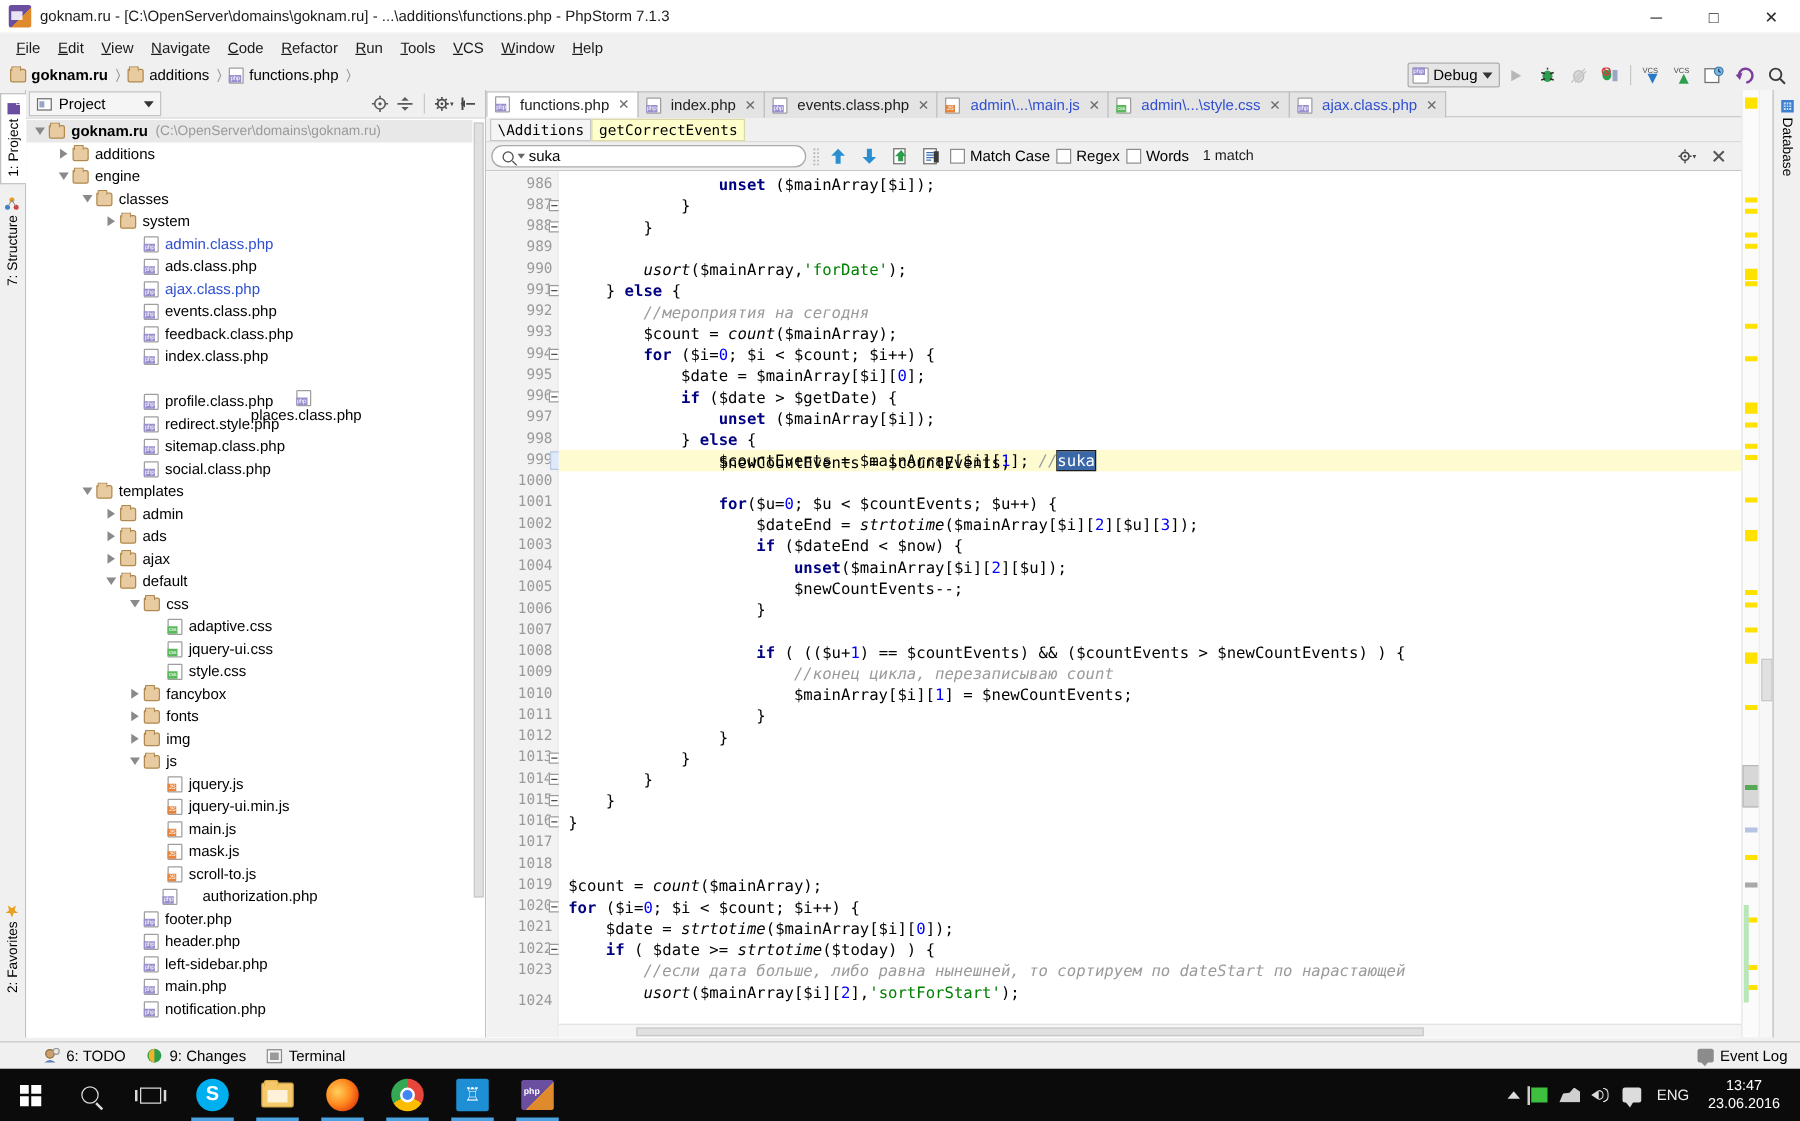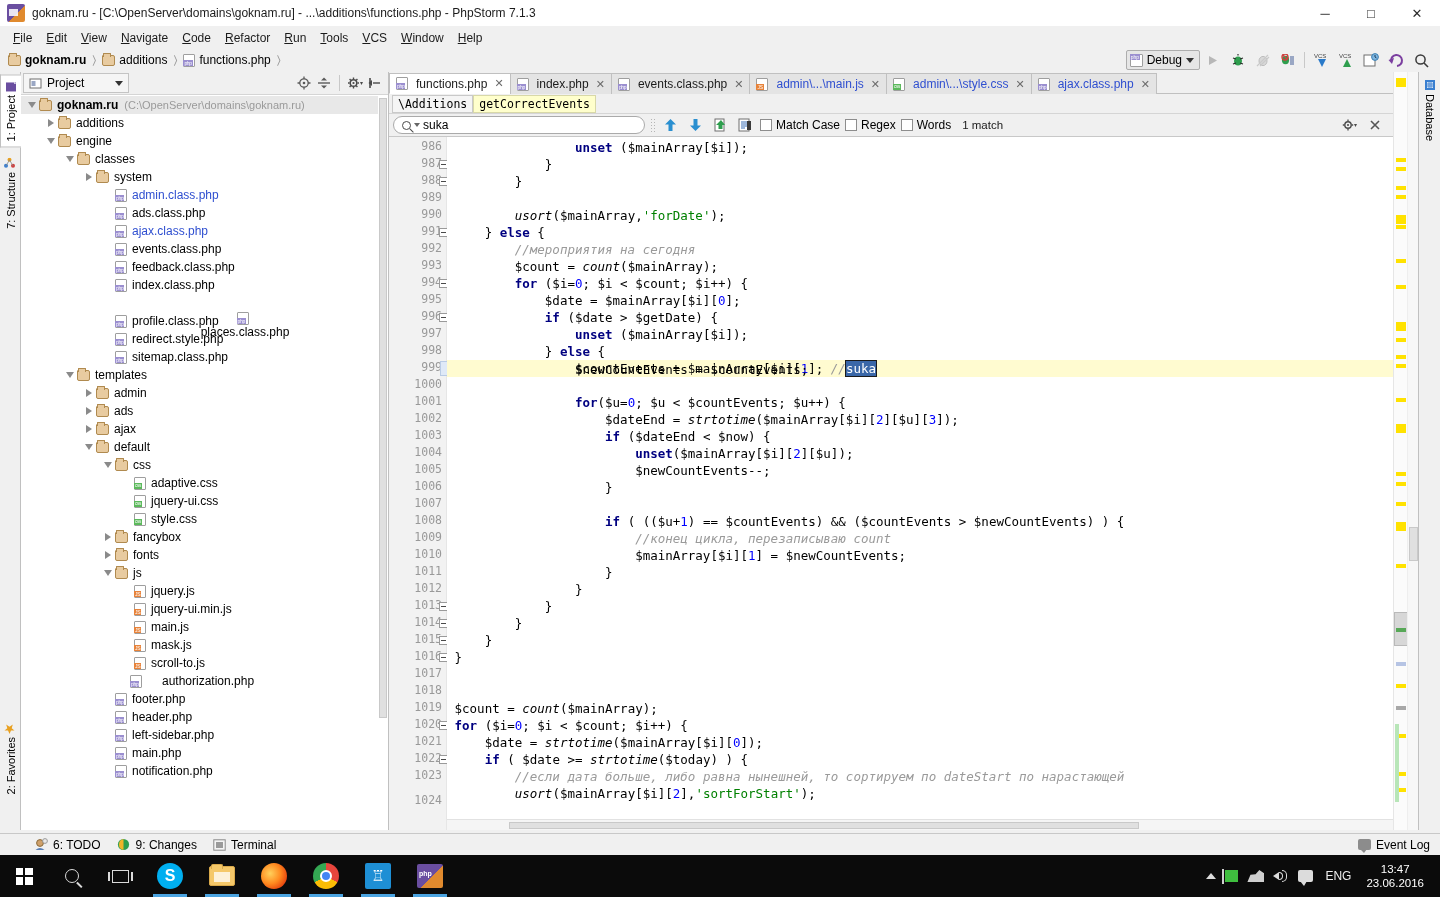--- a/index.html
+++ b/index.html
@@ -511,20 +511,25 @@
             <div class="node" style="padding-left: 80px;">
               <span class="arrow"></span>
               <span class="ico-php"></span>
               <span class="nm">redirect.style.php</span>
             </div>
             <div class="node" style="padding-left: 80px;">
               <span class="arrow"></span>
               <span class="ico-php"></span>
               <span class="nm">sitemap.class.php</span>
             </div>
+            <div class="node" style="padding-left: 80px;">
+              <span class="arrow"></span>
+              <span class="ico-php"></span>
+              <span class="nm">social.class.php</span>
+            </div>
             <div class="node" style="padding-left: 42px;">
               <span class="arrow">
                 <i class="arr-down"></i>
               </span>
               <span class="ico-folder"></span>
               <span class="nm">templates</span>
             </div>
             <div class="node" style="padding-left: 61px;">
               <span class="arrow">
                 <i class="arr-right"></i>
@@ -581,20 +586,27 @@
               </span>
               <span class="ico-folder"></span>
               <span class="nm">fancybox</span>
             </div>
             <div class="node" style="padding-left: 80px;">
               <span class="arrow">
                 <i class="arr-right"></i>
               </span>
               <span class="ico-folder"></span>
               <span class="nm">fonts</span>
+            </div>
+            <div class="node" style="padding-left: 80px;">
+              <span class="arrow">
+                <i class="arr-right"></i>
+              </span>
+              <span class="ico-folder"></span>
+              <span class="nm">img</span>
             </div>
             <div class="node" style="padding-left: 80px;">
               <span class="arrow">
                 <i class="arr-down"></i>
               </span>
               <span class="ico-folder"></span>
               <span class="nm">js</span>
             </div>
             <div class="node" style="padding-left: 99px;">
               <span class="arrow"></span>

